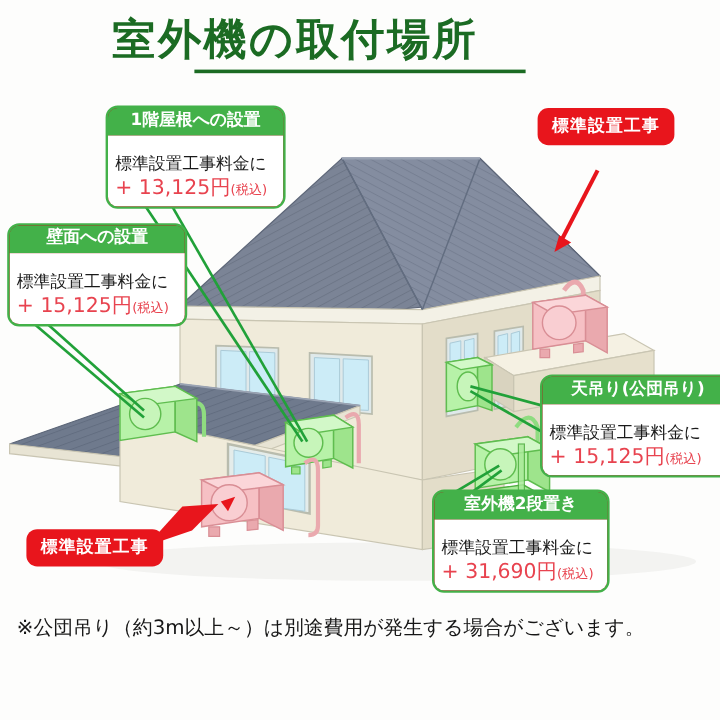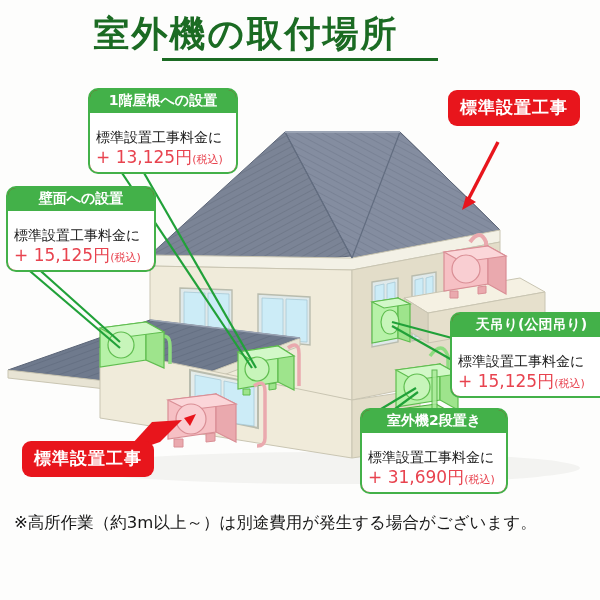--- a/index.html
+++ b/index.html
@@ -61,21 +61,21 @@
     font-weight:normal;
   }
   .callout .price .tax{font-size:11px;}
 
   
   .badge{
     position:absolute;
     background:#e8151c;
     color:#ffffff;
     font-weight:bold;
-    font-size:17px;
+    font-size:14px;
     border-radius:9px;
     padding:6px 12px 7px 12px;
     white-space:nowrap;
     z-index:6;
     letter-spacing:1px;
   }
 
   
   .notes{
     position:absolute;left:14px;top:510px;width:580px;
@@ -297,16 +297,16 @@
         <span>+ 31,690</span><span>円</span><span class="tax">(税込)</span>
       </div>
     </div>
   </div>
 
   <div class="badge" style="left:448px;top:90px;">標準設置工事</div>
 
   <div class="badge" style="left:22px;top:441px;">標準設置工事</div>
 
   <div class="notes">
-    <div>※高所作業（約3m以上～）は別途費用が発生する場合がございます。</div>
+    <div>※公団吊り（約3m以上～）は別途費用が発生する場合がございます。</div>
   </div>
 
 </div>
 
 </body></html>

